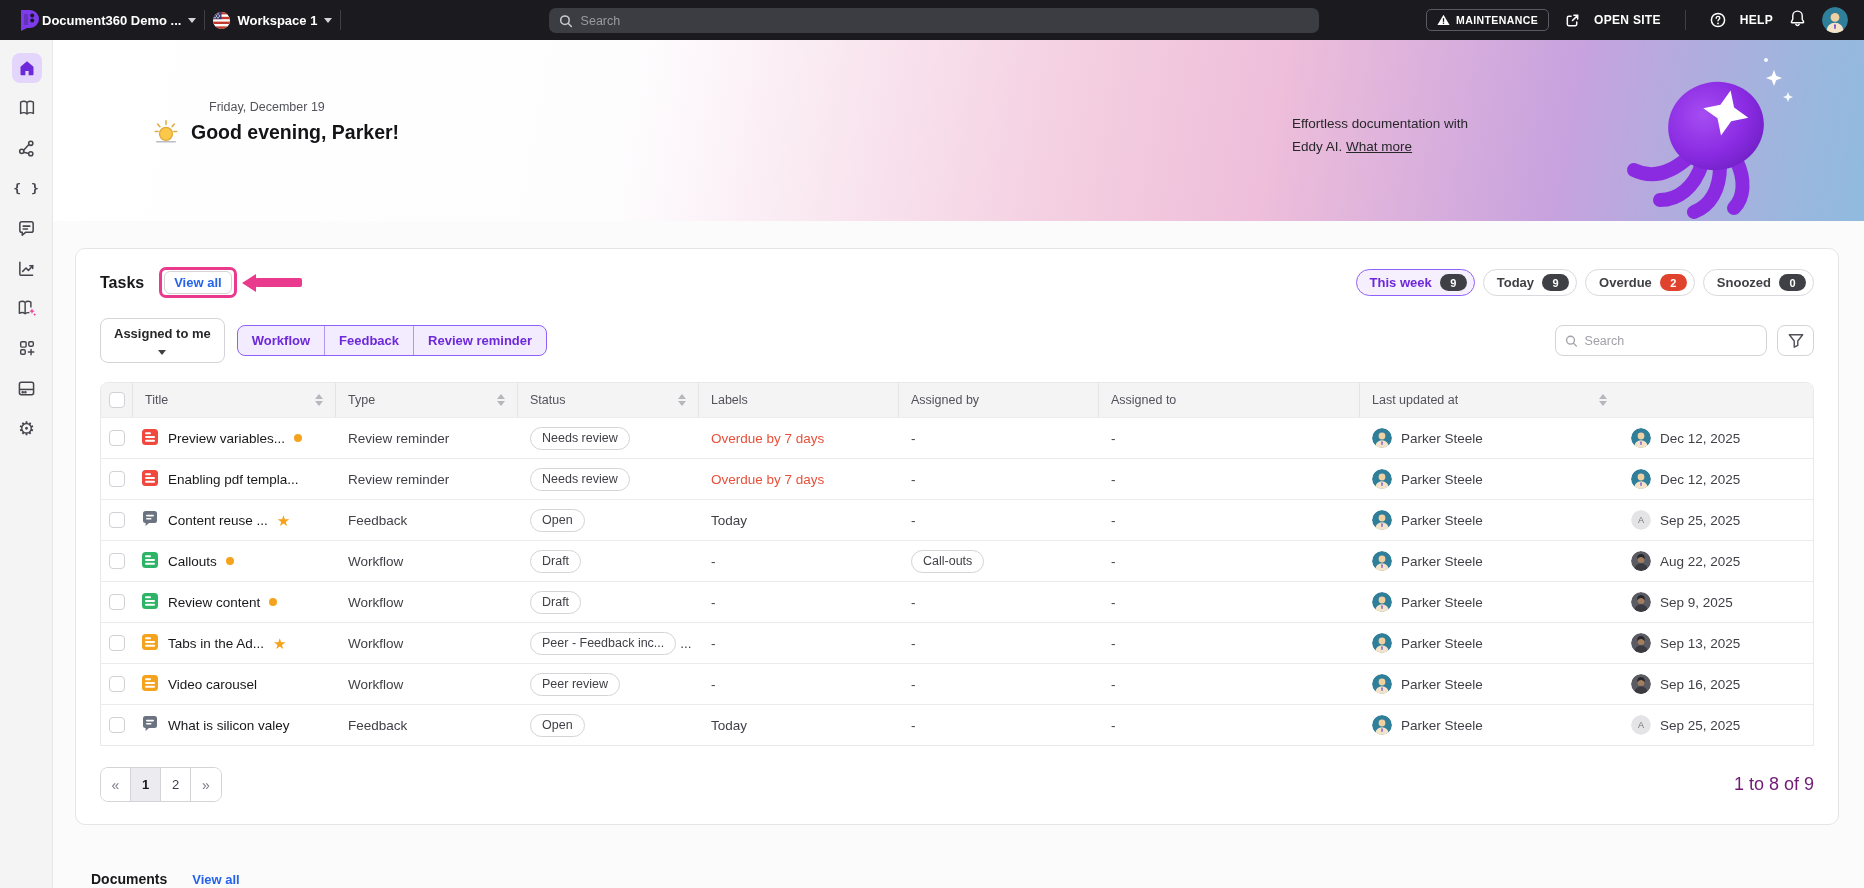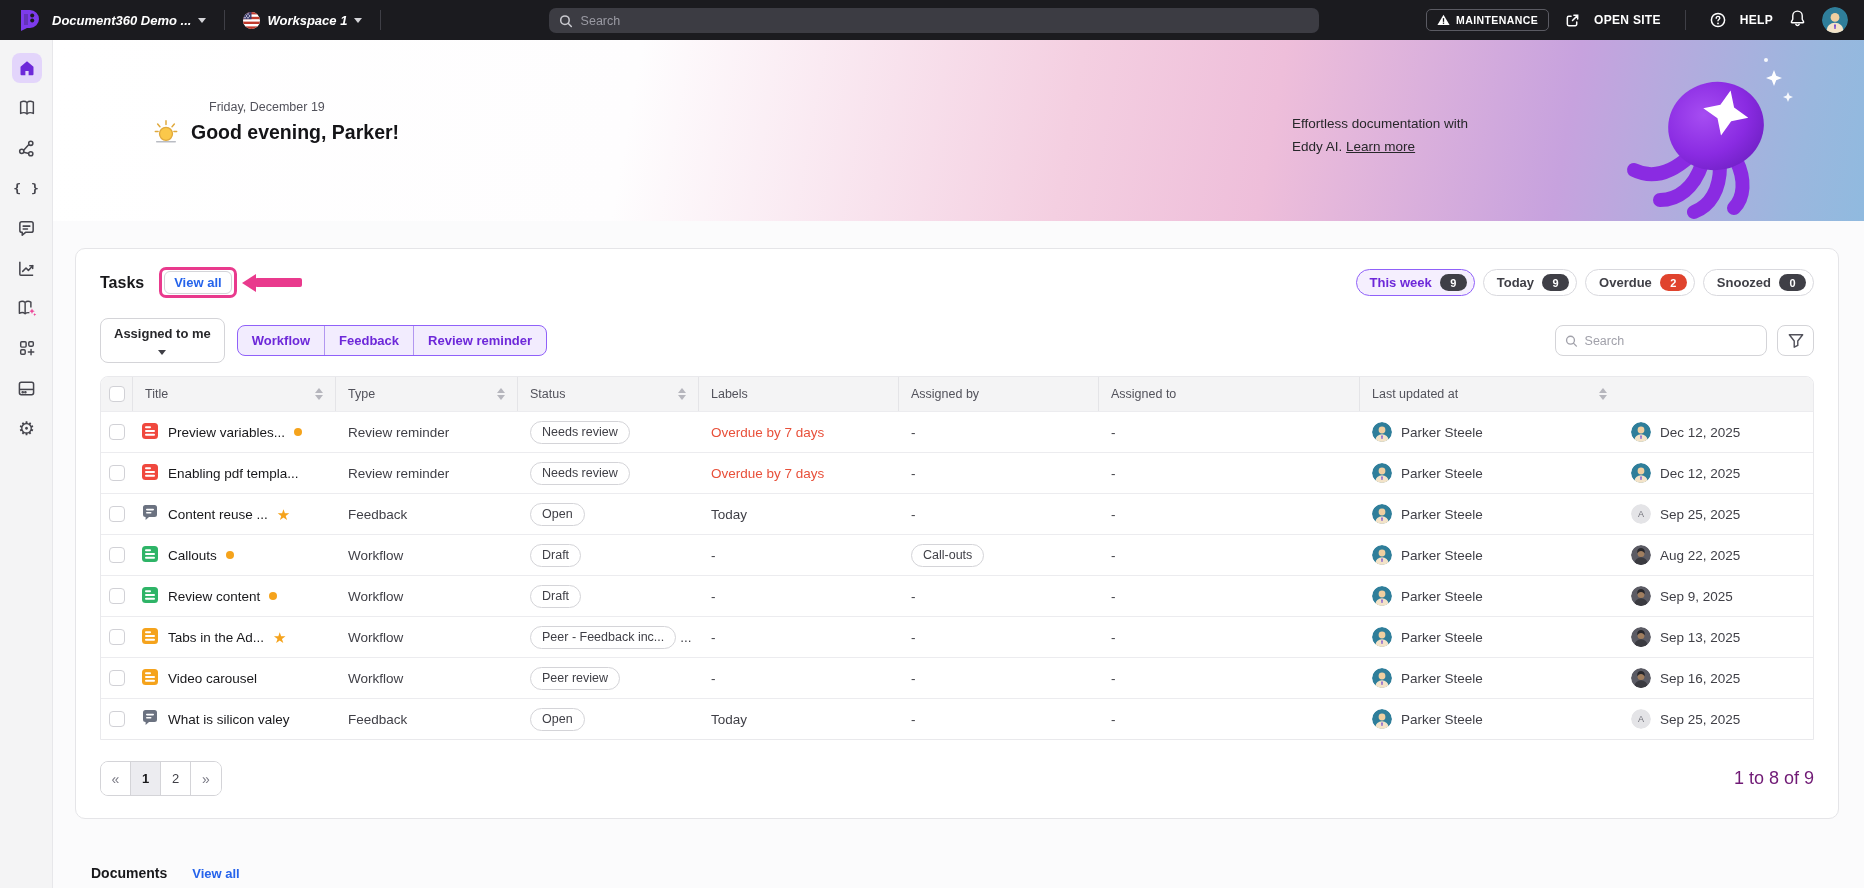--- a/index.html
+++ b/index.html
@@ -2,21 +2,21 @@
 <html style="--annotation-pink: #e93a8d; --link-blue: #2563eb; --overdue-text: #e8503a; --badge-dark: #3f3f46; --badge-red: #e0432d; --active-chip-bg: #f5effe; --active-chip-border: #9061f9; --accent-purple: #6d28d9;"><head>
 <meta charset="utf-8">
 <style>
   * { margin:0; padding:0; box-sizing:border-box; }
   html,body { width:1864px; height:888px; overflow:hidden; background:#fbfbfc;
     font-family:"Liberation Sans", sans-serif; color:#18181b; }
 
   
   .topbar { position:fixed; top:0; left:0; width:1864px; height:40px; background:#1b1b1f;
     display:flex; align-items:center; padding:0 16px; z-index:50; }
-  .tb-left { display:flex; align-items:center; gap:10px;font-style:italic; }
+  .tb-left { display:flex; align-items:center; gap:0; }
   .logo { width:26px; height:26px; display:flex; align-items:center; justify-content:center; }
   .proj, .wsp { display:flex; align-items:center; gap:7px; color:#fff; font-size:13px; font-weight:700; cursor:pointer; }
   .chev { width:0;height:0;border-left:4.5px solid transparent;border-right:4.5px solid transparent;border-top:5px solid #d4d4d8; }
   .tb-div { width:1px; height:20px; background:#3f3f46; margin:0 8px; }
   .tb-search { position:absolute; left:549px; top:8px; width:770px; height:25px; background:#3c3c43;
     border-radius:7px; display:flex; align-items:center; padding:0 10px; gap:8px; }
   .tb-search input { background:transparent; border:none; outline:none; color:#e4e4e7; font-size:12.5px; width:100%; font-family:inherit; }
   .tb-search input::placeholder { color:#9a9aa3; }
   .tb-right { margin-left:auto; display:flex; align-items:center; gap:16px; }
   .maint { display:flex; align-items:center; gap:6px; border:1px solid #5b5b63; border-radius:5px;
@@ -74,21 +74,21 @@
     border-right:1px solid #b297f0; cursor:pointer; font-family:inherit; }
   .seg:last-child { border-right:none; }
   .tbl-search { margin-left:auto; width:212px; height:31px; border:1px solid #d4d4d8; border-radius:8px;
     display:flex; align-items:center; padding:0 9px; gap:7px; background:#fff; }
   .tbl-search input { border:none; outline:none; font-size:12.5px; width:100%; color:#3f3f46; font-family:inherit; }
   .tbl-search input::placeholder { color:#a1a1aa; }
   .filter-btn { margin-left:10px; width:37px; height:31px; border:1px solid #d4d4d8; border-radius:8px; background:#fff;
     display:flex; align-items:center; justify-content:center; cursor:pointer; }
 
   
-  .table { margin-top:13px; border:1px solid #e9e9ec; border-radius:8px 8px 0 0; overflow:hidden; }
+  .table { margin-top:19px; border:1px solid #e9e9ec; border-radius:8px 8px 0 0; overflow:hidden; }
   .thead, .trow { display:grid; grid-template-columns:32px 203px 182px 181px 200px 200px 261px 259px minmax(0,1fr); align-items:center; }
   .thead { background:#f4f4f5; height:34px; }
   .thead > div { height:34px; display:flex; align-items:center; border-right:1px solid #e4e4e7; padding:0 12px; }
   .thead > div:last-child { border-right:none; }
   .hc { justify-content:space-between; }
   .hlabel { font-size:12.5px; color:#52525b; white-space:nowrap; overflow:hidden; }
   .sort2 { display:flex; flex-direction:column; gap:2px; margin-left:6px; }
   .tri-up { width:0;height:0;border-left:4px solid transparent;border-right:4px solid transparent;border-bottom:5px solid #b6b6bd; }
   .tri-dn { width:0;height:0;border-left:4px solid transparent;border-right:4px solid transparent;border-top:5px solid #b6b6bd; }
   .tri-asc { width:0;height:0;border-left:4.5px solid transparent;border-right:4.5px solid transparent;border-bottom:6px solid #18181b; margin-left:6px; }
@@ -324,21 +324,21 @@
             </g>
             <circle cx="15" cy="16" r="7" fill="#fbc84a" stroke="#e0a93c" stroke-width="1.4"></circle>
             <path d="M5 24.5h20" stroke="#b9bcc3" stroke-width="1.6" stroke-linecap="round"></path>
           </svg>
         <h1>Good evening, Parker!</h1>
       </div>
     </div>
     <div class="promo">
       <span>Effortless documentation with</span><br>
       <span>Eddy AI.</span>
-      <a>Learn more</a>
+      <a>What more</a>
     </div>
     <svg class="mascot" width="210" height="172" viewBox="0 0 210 172">
       <defs>
         <radialGradient id="mg" cx="40%" cy="35%" r="75%">
           <stop offset="0%" stop-color="#a64df2"></stop>
             <stop offset="60%" stop-color="#8a2be2"></stop>
             <stop offset="100%" stop-color="#6d1fc2"></stop>
         </radialGradient>
       </defs>
       <g stroke="#8a2be2" stroke-width="14" stroke-linecap="round" fill="none">

